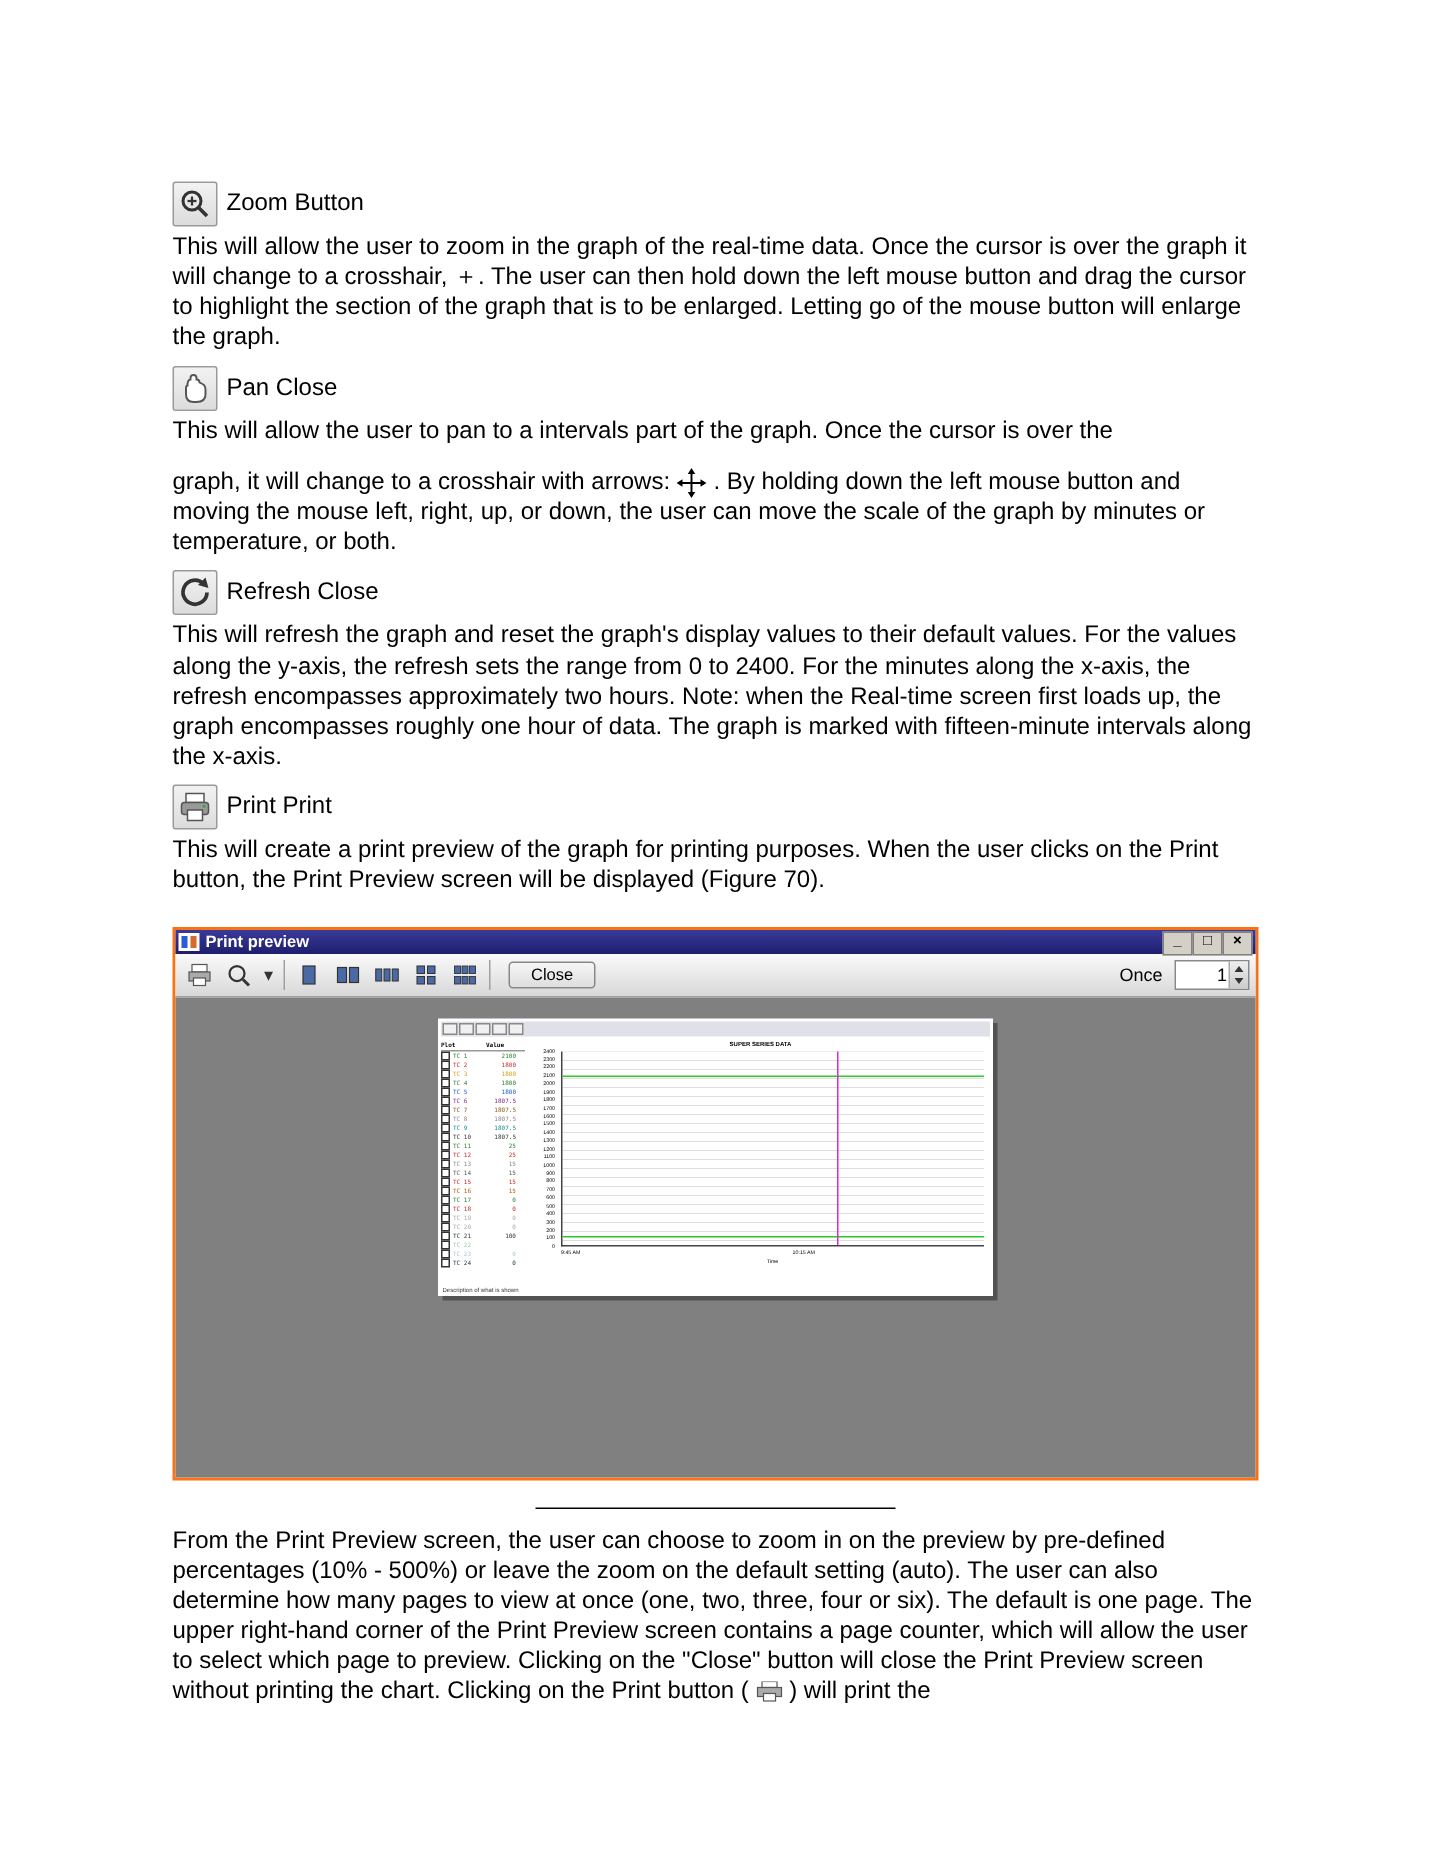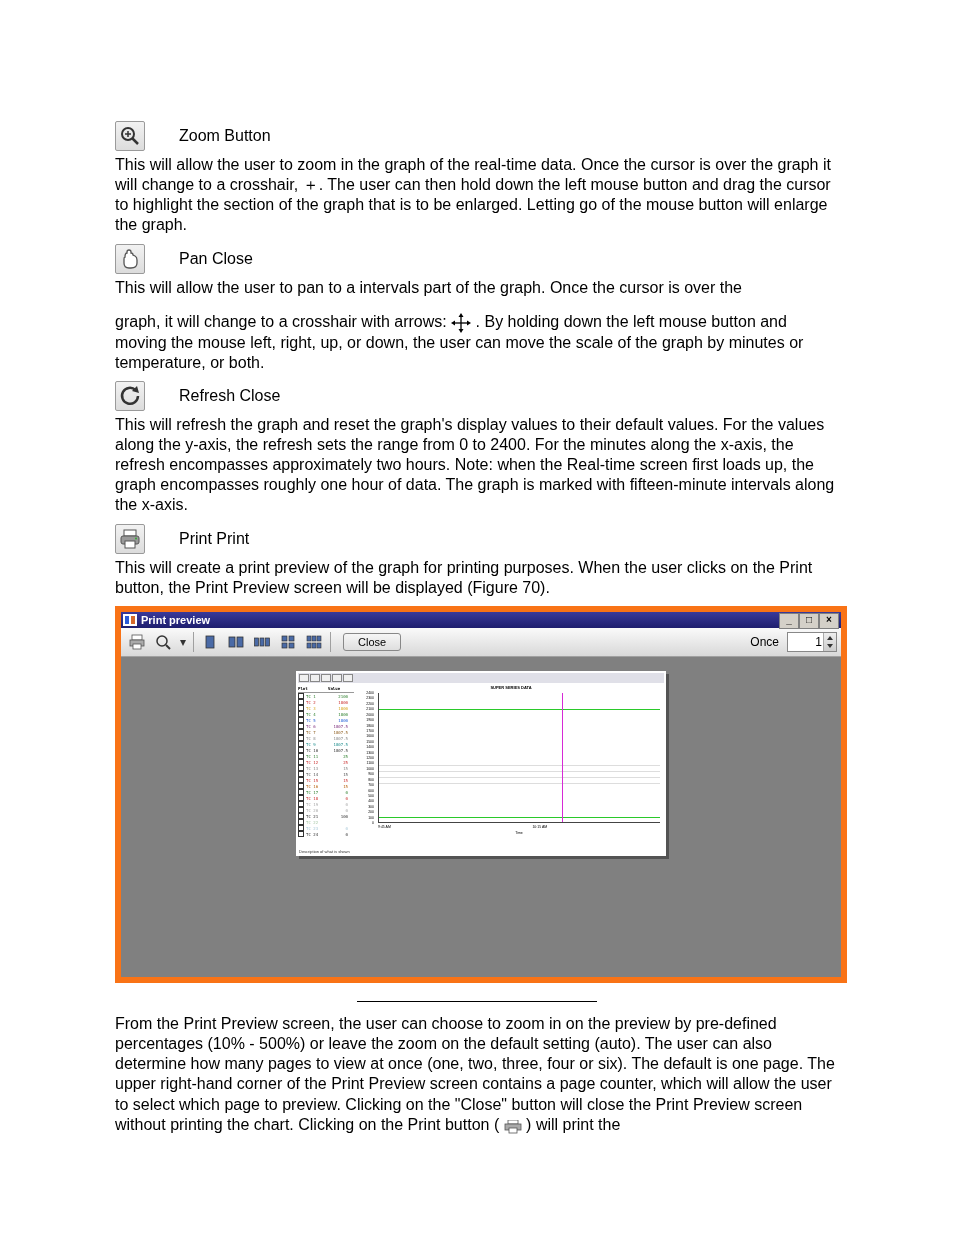--- a/index.html
+++ b/index.html
@@ -28,42 +28,41 @@
     border: 1px solid #9a9a9a;
     border-radius: 2px;
     position: relative;
     margin-right: 4px;
   }
   .icon-btn svg { display:block; margin:auto; }
   .heading-line {
     display: flex;
     align-items: center;
     margin-top: 6px;
-    gap: 28px;
   }
   .heading-label {
     font-size: 16px;
     margin-left: 2px;
   }
   p.body {
     margin: 4px 0 0 0;
     line-height: 1.26;
   }
   .move-glyph {
     position: relative;
     display: inline-block;
     width: 20px;
     height: 20px;
     vertical-align: middle;
     font-size: 18px;
   }
   .print-preview-window {
     width: 720px;
-    border: 6px solid #f97316;
-    margin-top: 8px;
+    border: 2px solid #f97316;
+    margin-top: 20px;
   }
   .pp-title {
     height: 16px;
     background: linear-gradient(#3a3a9a, #1e1e6e);
     color: #fff;
     font-size: 11px;
     font-weight: bold;
     display: flex;
     align-items: center;
     padding: 0 2px;

